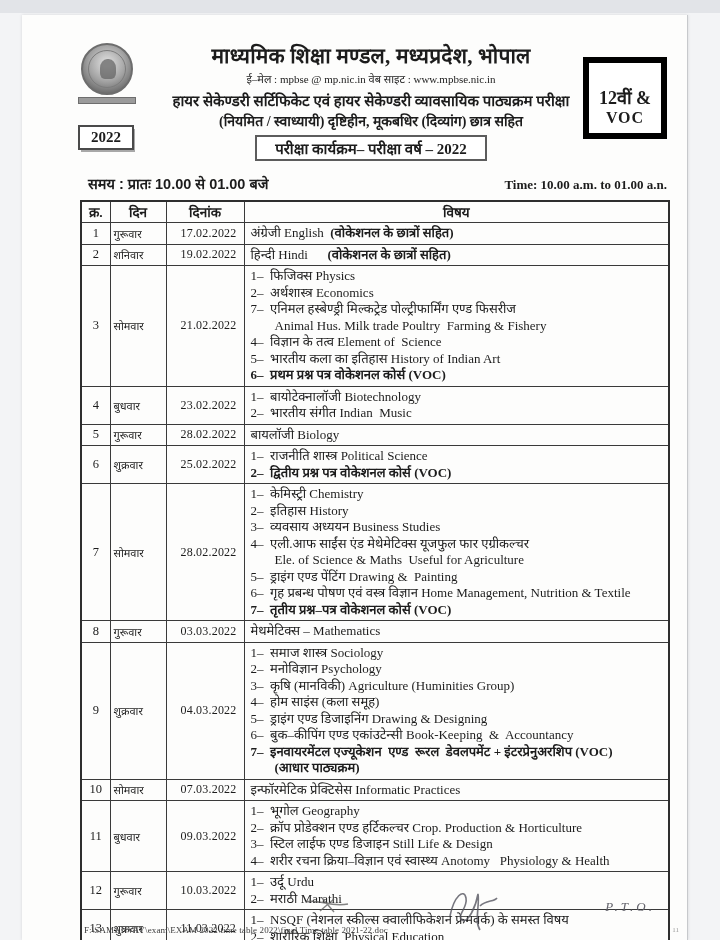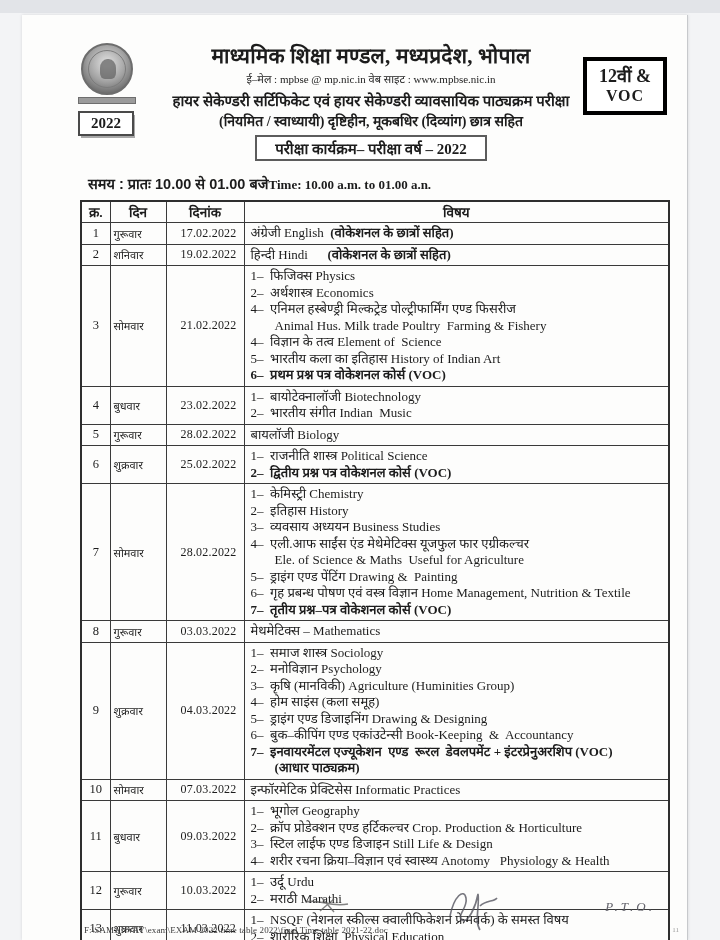--- a/index.html
+++ b/index.html
@@ -12,36 +12,36 @@
   
   .header { position:relative; height:150px; }
   .seal-wrap { position:absolute; left:56px; top:28px; width:62px; }
   .seal { width:52px; height:52px; border-radius:50%; margin-left:3px;
     background:radial-gradient(circle at 50% 38%, #d6d6d6 10%, #a3a3a3 48%, #6e6e6e 78%, #565656 100%);
     border:2px solid #6d6d6d; position:relative; }
   .seal:before { content:""; position:absolute; inset:5px; border-radius:50%; border:1px solid #7c7c7c; }
   .seal:after { content:""; position:absolute; left:17px; top:14px; width:16px; height:20px;
     background:#5f5f5f; border-radius:45% 45% 30% 30%; opacity:.7; }
   .seal-banner { width:58px; height:7px; background:#9b9b9b; border:1px solid #6e6e6e; margin-top:2px; }
-  .year-box { margin-top:7px; width:56px; border:2px solid #4a4a4a; background:#fff;
+  .year-box { margin-top:21px; width:56px; border:2px solid #4a4a4a; background:#fff;
     box-shadow:2px 3px 0 -1px #a8a8a8; text-align:center; font-weight:700; font-size:15px; padding:2px 0; }
   .header-center { position:absolute; left:125px; right:92px; top:26px; text-align:center; }
   .org-name { font-size:21px; font-weight:700; letter-spacing:.2px; }
   .contact-line { font-size:11px; margin-top:2px; color:#222; }
   .exam-line1 { font-size:15px; font-weight:700; margin-top:4px; }
   .exam-line2 { font-size:14px; font-weight:700; margin-top:1px; }
   .program-box { display:inline-block; border:2px solid #5c5c5c; padding:1px 18px;
     font-size:15px; font-weight:700; margin-top:5px; background:#fff; }
-  .class-box { position:absolute; right:20px; top:42px; width:84px; border:4px solid #000000;
-    background:#fff; text-align:center; padding:2px 2px 6px; }
+  .class-box { position:absolute; right:20px; top:42px; width:84px; border:6px solid #000000;
+    background:#fff; text-align:center; padding:22px 2px 6px; }
   .class-box .l1 { font-size:18px; font-weight:700; }
   .class-box .l2 { font-size:16px; font-weight:700; letter-spacing:1px; }
 
   
-  .time-row { display:flex; justify-content:flex-start; margin:8px 20px 7px 66px; align-items:flex-end; }
+  .time-row { display:flex; justify-content:space-between; margin:8px 20px 7px 66px; align-items:flex-end; }
   .time-hi { font-size:14.5px; font-weight:600; font-family:"Liberation Sans","DejaVu Sans",sans-serif; }
   .time-en { font-size:13px; font-weight:700; }
 
   
   table.exam { border-collapse:collapse; margin-left:58px; width:590px;
     border:2px solid #2e2e2e; table-layout:fixed; }
   .exam th, .exam td { border:1px solid #3a3a3a; vertical-align:middle; }
   .exam th { font-size:13.5px; font-weight:700; height:21px; padding:1px 2px; }
   .col-sno { width:29px; } .col-day { width:56px; } .col-date { width:78px; }
   .c-sno { text-align:center; font-size:12.5px; padding:1px 2px; }
@@ -119,21 +119,21 @@
             <div class="subj-line">हिन्दी Hindi      <span class="b">(वोकेशनल के छात्रों सहित)</span></div>
           </td>
         </tr>
         <tr>
           <td class="c-sno">3</td>
           <td class="c-day">सोमवार</td>
           <td class="c-date">21.02.2022</td>
           <td class="c-subj">
             <div class="subj-line">1–  फिजिक्स Physics</div>
             <div class="subj-line">2–  अर्थशास्त्र Economics</div>
-            <div class="subj-line">4–  एनिमल हस्बेण्ड्री मिल्कट्रेड पोल्ट्रीफार्मिंग एण्ड फिसरीज</div>
+            <div class="subj-line">7–  एनिमल हस्बेण्ड्री मिल्कट्रेड पोल्ट्रीफार्मिंग एण्ड फिसरीज</div>
             <div class="subj-line ind">Animal Hus. Milk trade Poultry  Farming &amp; Fishery</div>
             <div class="subj-line">4–  विज्ञान के तत्व Element of  Science</div>
             <div class="subj-line">5–  भारतीय कला का इतिहास History of Indian Art</div>
             <div class="subj-line b">6–  प्रथम प्रश्न पत्र वोकेशनल कोर्स (VOC)</div>
           </td>
         </tr>
         <tr>
           <td class="c-sno">4</td>
           <td class="c-day">बुधवार</td>
           <td class="c-date">23.02.2022</td>

